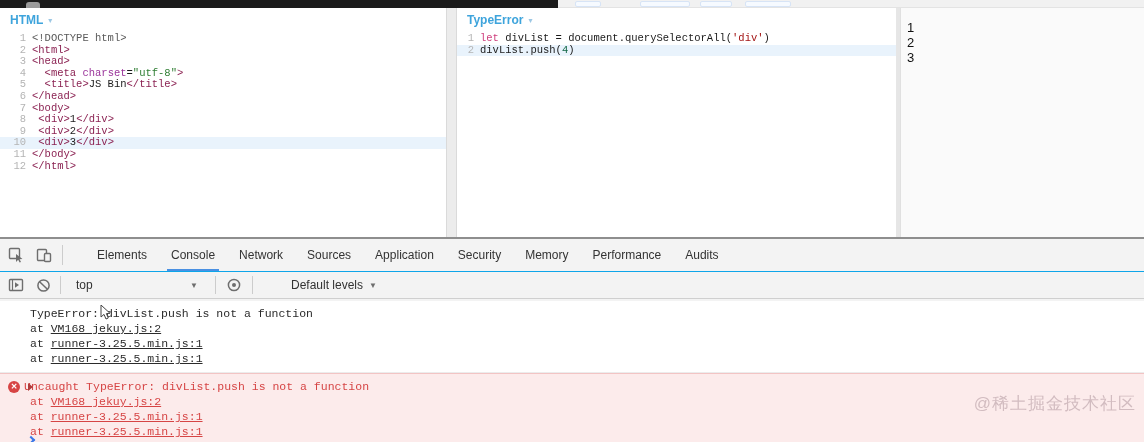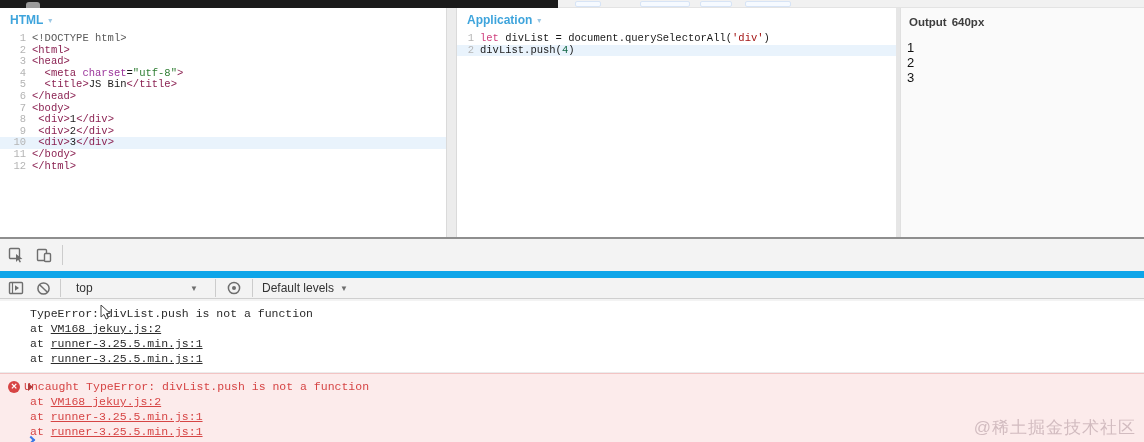--- a/index.html
+++ b/index.html
@@ -48,40 +48,40 @@
 
   
   .devtools { position:absolute; top:237px; left:0; width:1144px; bottom:0; background:#f3f3f3; border-top:2px solid #8e8e8e; }
 
   .tabbar { height:32px; display:flex; align-items:center; background:#f3f3f3; }
   .tb-icons { display:flex; align-items:center; padding-left:8px; gap:12px; }
   .sep { width:1px; height:20px; background:#ccc; margin:0 10px; flex:none; }
   .tab { position:relative; height:32px; display:flex; align-items:center; padding:0 7px; margin:0 5px; font-size:12px; color:#333; cursor:default; }
   .tab.active::after { content:""; position:absolute; left:3px; right:3px; bottom:0; height:2.5px; background:#4a90e2; }
 
-  .toolbar { height:28px; background:#f3f3f3; border-top:7px solid #0ea5e9; border-bottom:1px solid #cfcfcf; display:flex; align-items:center; padding-left:8px; }
+  .toolbar { height:28px; background:#f3f3f3; border-top:1px solid #0ea5e9; border-bottom:1px solid #cfcfcf; display:flex; align-items:center; padding-left:8px; }
   .toolsep { width:1px; height:18px; background:#ccc; margin:0 9px; flex:none; }
   .context-dd { display:flex; align-items:center; justify-content:space-between; width:136px; font-size:12px; color:#333; padding-left:6px; }
   .dd-caret { font-size:8px; color:#6e6e6e; }
   #filter-input { width:287px; height:19px; border:1px solid #e0e0e0; background:#fff; font-size:12px; padding:0 8px; color:#333; outline:none; margin-left:2px; }
   #filter-input::placeholder { color:#9a9a9a; }
-  .levels-dd { display:flex; align-items:center; gap:6px; font-size:12px; color:#333; margin-left:0; }
+  .levels-dd { display:flex; align-items:center; gap:6px; font-size:12px; color:#333; margin-left:29px; }
 
   .console { position:absolute; top:62px; left:0; right:0; bottom:0; background:#fff; overflow:hidden; }
   .msg { font-family:"Liberation Mono","DejaVu Sans Mono",monospace; font-size:11.5px; line-height:15px; }
   .msg-log { color:#2b2b2b; padding:5px 0 6px; border-bottom:1px solid #ececec; }
   .msg-line1 { padding-left:30px; }
   .msg-stack { padding-left:30px; }
   .stack-link { text-decoration:underline; cursor:pointer; }
   .msg-error { position:relative; background:#fcebeb; border-top:1px solid #f2c4c4; border-bottom:1px solid #f2c4c4; color:#d64545; padding:5px 0 6px; }
   .msg-error .msg-line1 { padding-left:24px; }
   .err-icon { position:absolute; left:8px; top:7px; width:12px; height:12px; border-radius:50%; background:#d74444; color:#fff; font-size:8px; font-weight:bold; line-height:12px; text-align:center; font-family:"Liberation Sans",sans-serif; }
   .err-tri { position:absolute; left:28px; top:9px; width:0; height:0; border-left:5px solid #b03b3b; border-top:4px solid transparent; border-bottom:4px solid transparent; }
 
-  .watermark { position:absolute; right:8px; top:392px; font-size:17px; color:#d2bcc0; letter-spacing:1px; z-index:6;margin-top:24px; }
+  .watermark { position:absolute; right:8px; top:392px; font-size:17px; color:#d2bcc0; letter-spacing:1px; z-index:6; }
 
   .prompt-chevron { position:absolute; left:28px; top:437px; width:6px; height:6px; border-top:2px solid #3b78e7; border-right:2px solid #3b78e7; transform:rotate(45deg); z-index:6; }
 
   .cursor-arrow { position:absolute; left:100px; top:305px; z-index:7; }
 
   .icon-svg { display:block; }
 </style>
 </head>
 <body>
 
@@ -105,33 +105,29 @@
         <span class="panel-label">HTML</span>
         <span class="panel-caret">▾</span>
       </div>
       <div class="editor" id="html-editor"><div class="cm-row"><span class="gutter">1</span><span class="codeseg"><span class="tok-meta">&lt;!DOCTYPE html&gt;</span></span></div><div class="cm-row"><span class="gutter">2</span><span class="codeseg"><span class="tok-tag">&lt;html&gt;</span></span></div><div class="cm-row"><span class="gutter">3</span><span class="codeseg"><span class="tok-tag">&lt;head&gt;</span></span></div><div class="cm-row"><span class="gutter">4</span><span class="codeseg"><span class="tok-plain">  </span><span class="tok-tag">&lt;meta </span><span class="tok-attr">charset</span><span class="tok-plain">=</span><span class="tok-str">"utf-8"</span><span class="tok-tag">&gt;</span></span></div><div class="cm-row"><span class="gutter">5</span><span class="codeseg"><span class="tok-plain">  </span><span class="tok-tag">&lt;title&gt;</span><span class="tok-plain">JS Bin</span><span class="tok-tag">&lt;/title&gt;</span></span></div><div class="cm-row"><span class="gutter">6</span><span class="codeseg"><span class="tok-tag">&lt;/head&gt;</span></span></div><div class="cm-row"><span class="gutter">7</span><span class="codeseg"><span class="tok-tag">&lt;body&gt;</span></span></div><div class="cm-row"><span class="gutter">8</span><span class="codeseg"><span class="tok-plain"> </span><span class="tok-tag">&lt;div&gt;</span><span class="tok-plain">1</span><span class="tok-tag">&lt;/div&gt;</span></span></div><div class="cm-row"><span class="gutter">9</span><span class="codeseg"><span class="tok-plain"> </span><span class="tok-tag">&lt;div&gt;</span><span class="tok-plain">2</span><span class="tok-tag">&lt;/div&gt;</span></span></div><div class="cm-row hl"><span class="gutter">10</span><span class="codeseg"><span class="tok-plain"> </span><span class="tok-tag">&lt;div&gt;</span><span class="tok-plain">3</span><span class="tok-tag">&lt;/div&gt;</span></span></div><div class="cm-row"><span class="gutter">11</span><span class="codeseg"><span class="tok-tag">&lt;/body&gt;</span></span></div><div class="cm-row"><span class="gutter">12</span><span class="codeseg"><span class="tok-tag">&lt;/html&gt;</span></span></div></div>
     </div>
 
     <div class="divider-v" id="divider1"></div>
 
     <div class="panel" id="js-panel">
       <div class="panel-header">
-        <span class="panel-label">Application</span>
+        <span class="panel-label">TypeError</span>
         <span class="panel-caret">▾</span>
       </div>
       <div class="editor" id="js-editor"><div class="cm-row"><span class="gutter">1</span><span class="codeseg"><span class="tok-kw">let</span><span class="tok-plain"> divList = document.querySelectorAll(</span><span class="tok-str2">'div'</span><span class="tok-plain">)</span></span></div><div class="cm-row hl"><span class="gutter">2</span><span class="codeseg"><span class="tok-plain">divList.push(</span><span class="tok-num">4</span><span class="tok-plain">)</span></span></div></div>
     </div>
 
     <div class="divider-v" id="divider2"></div>
 
     <div class="panel" id="output-panel">
-      <div class="output-header">
-        <span>Output</span>
-        <span>640px</span>
-      </div>
       <div class="output-body" id="output-body">
           <div>1</div>
           <div>2</div>
           <div>3</div>
         </div>
     </div>
   </div>
 
   <div class="devtools">
 
@@ -144,20 +140,31 @@
           </svg>
         </span>
         <span>
           <svg class="icon-svg" width="16" height="16" viewBox="0 0 16 16">
             <rect x="1.5" y="2.5" width="9" height="11" rx="1" fill="none" stroke="#6e6e6e" stroke-width="1.4"></rect>
             <rect x="8.5" y="6.5" width="6" height="8" rx="1" fill="#f3f3f3" stroke="#6e6e6e" stroke-width="1.4"></rect>
           </svg>
         </span>
       </div>
       <div class="sep"></div>
+      <div id="tabs-container" style="display:flex; align-items:center; height:32px; margin-left:12px;">
+          <div class="tab">Elements</div>
+          <div class="tab active">Console</div>
+          <div class="tab">Network</div>
+          <div class="tab">Sources</div>
+          <div class="tab">Application</div>
+          <div class="tab">Security</div>
+          <div class="tab">Memory</div>
+          <div class="tab">Performance</div>
+          <div class="tab">Audits</div>
+        </div>
     </div>
 
     <div class="toolbar">
       <span style="margin-right:12px;">
         <svg class="icon-svg" width="16" height="14" viewBox="0 0 16 14">
           <rect x="1.5" y="1.5" width="13" height="11" rx="1" fill="none" stroke="#6e6e6e" stroke-width="1.4"></rect>
           <line x1="4.5" y1="1.5" x2="4.5" y2="12.5" stroke="#6e6e6e" stroke-width="1.2"></line>
           <path d="M7 4.2 L11 7 L7 9.8 Z" fill="#6e6e6e"></path>
         </svg>
       </span>

